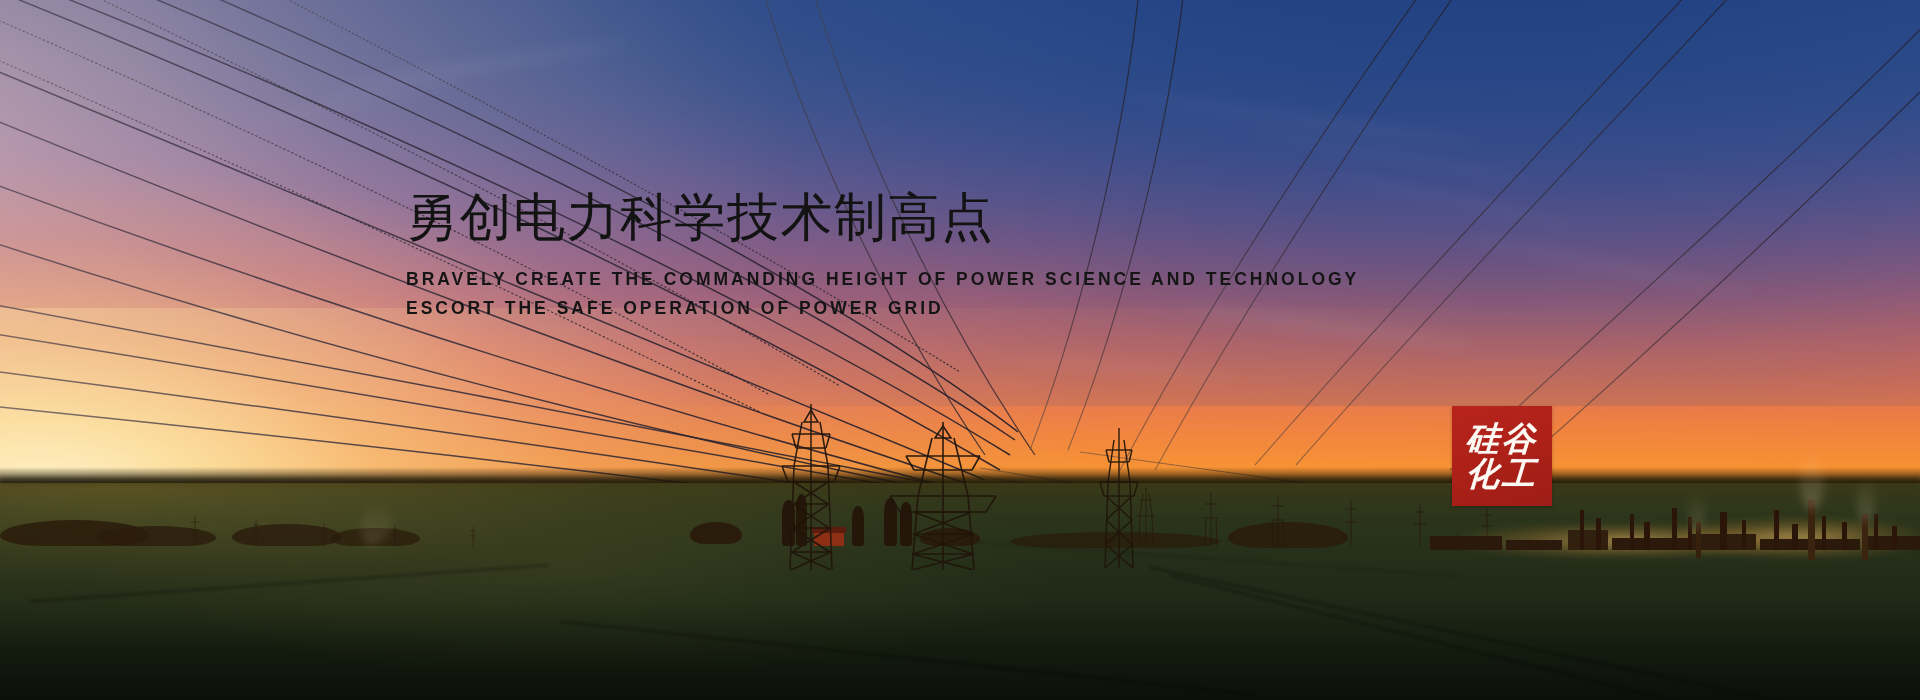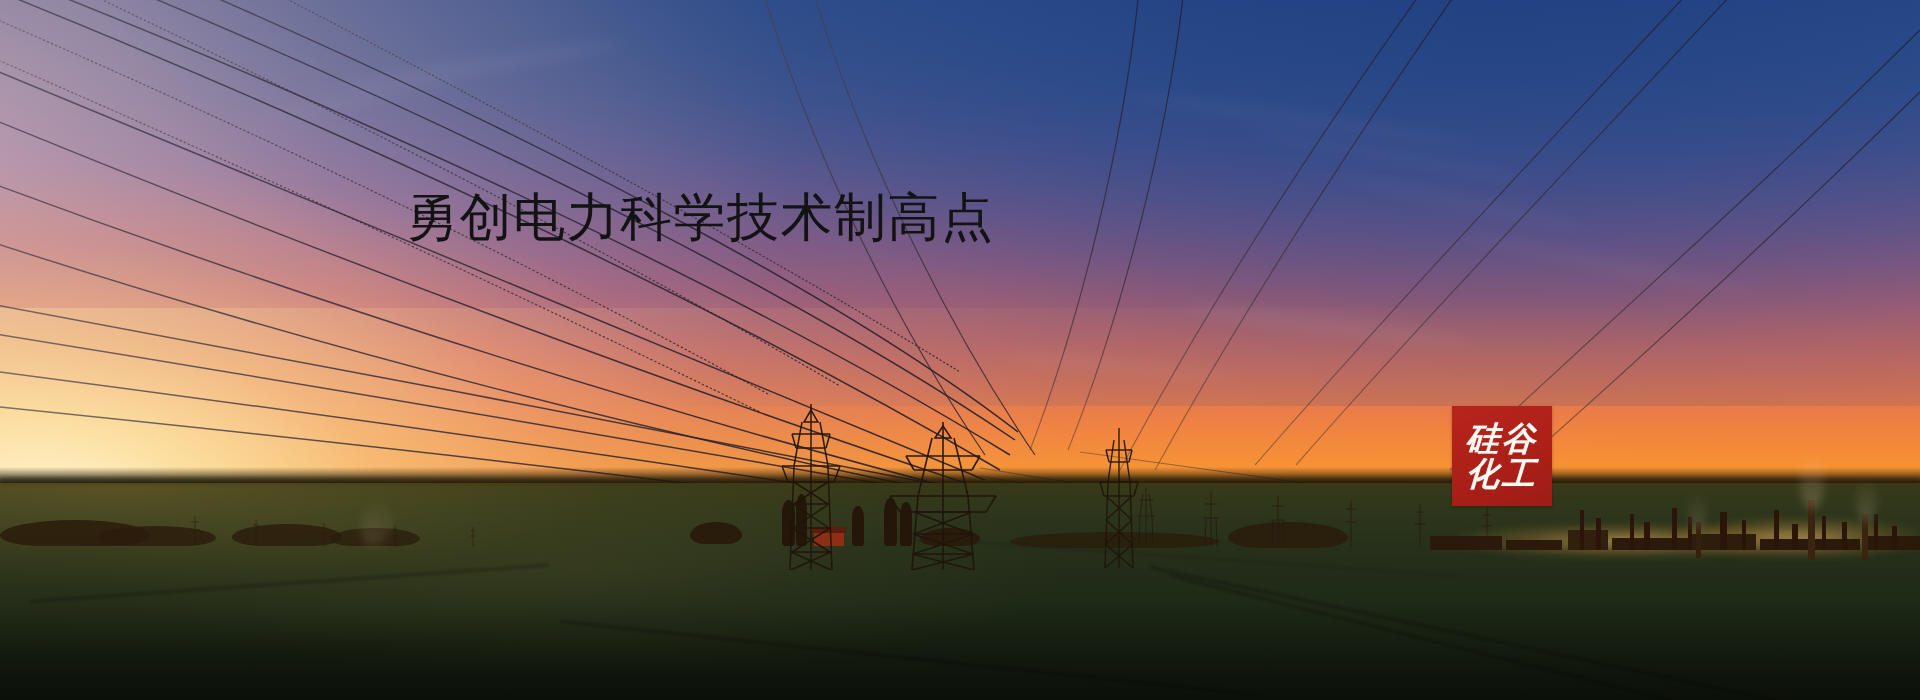--- a/index.html
+++ b/index.html
@@ -513,20 +513,24 @@
     <div class="smoke" style="position:absolute; left:1800px; top:452px; width:24px; height:58px; opacity:.5;"></div>
     <div class="stack" style="position:absolute; left:1862px; top:514px; width:6px;  height:46px; background:#3a2410;"></div>
     <div class="smoke" style="position:absolute; left:1856px; top:478px; width:20px; height:44px; opacity:.4;"></div>
     <div class="stack" style="position:absolute; left:1696px; top:522px; width:5px;  height:36px; background:#35200e;"></div>
     <div class="smoke" style="position:absolute; left:1688px; top:492px; width:18px; height:38px; opacity:.32;"></div>
     <div class="smoke" style="position:absolute; left:362px;  top:500px; width:30px; height:46px; opacity:.30; transform:rotate(18deg);"></div>
   </div>
 
   <div class="copy">
     <div class="cn-line">勇创电力科学技术制高点</div>
+    <div class="en-block">
+      <div class="en-line">BRAVELY CREATE THE COMMANDING HEIGHT OF POWER SCIENCE AND TECHNOLOGY</div>
+      <div class="en-line">ESCORT THE SAFE OPERATION OF POWER GRID</div>
+    </div>
   </div>
 
   <div class="stamp">
     <div class="stamp-inner">
       <div class="stamp-row">硅谷</div>
       <div class="stamp-row">化工</div>
     </div>
   </div>
 
 </div>

